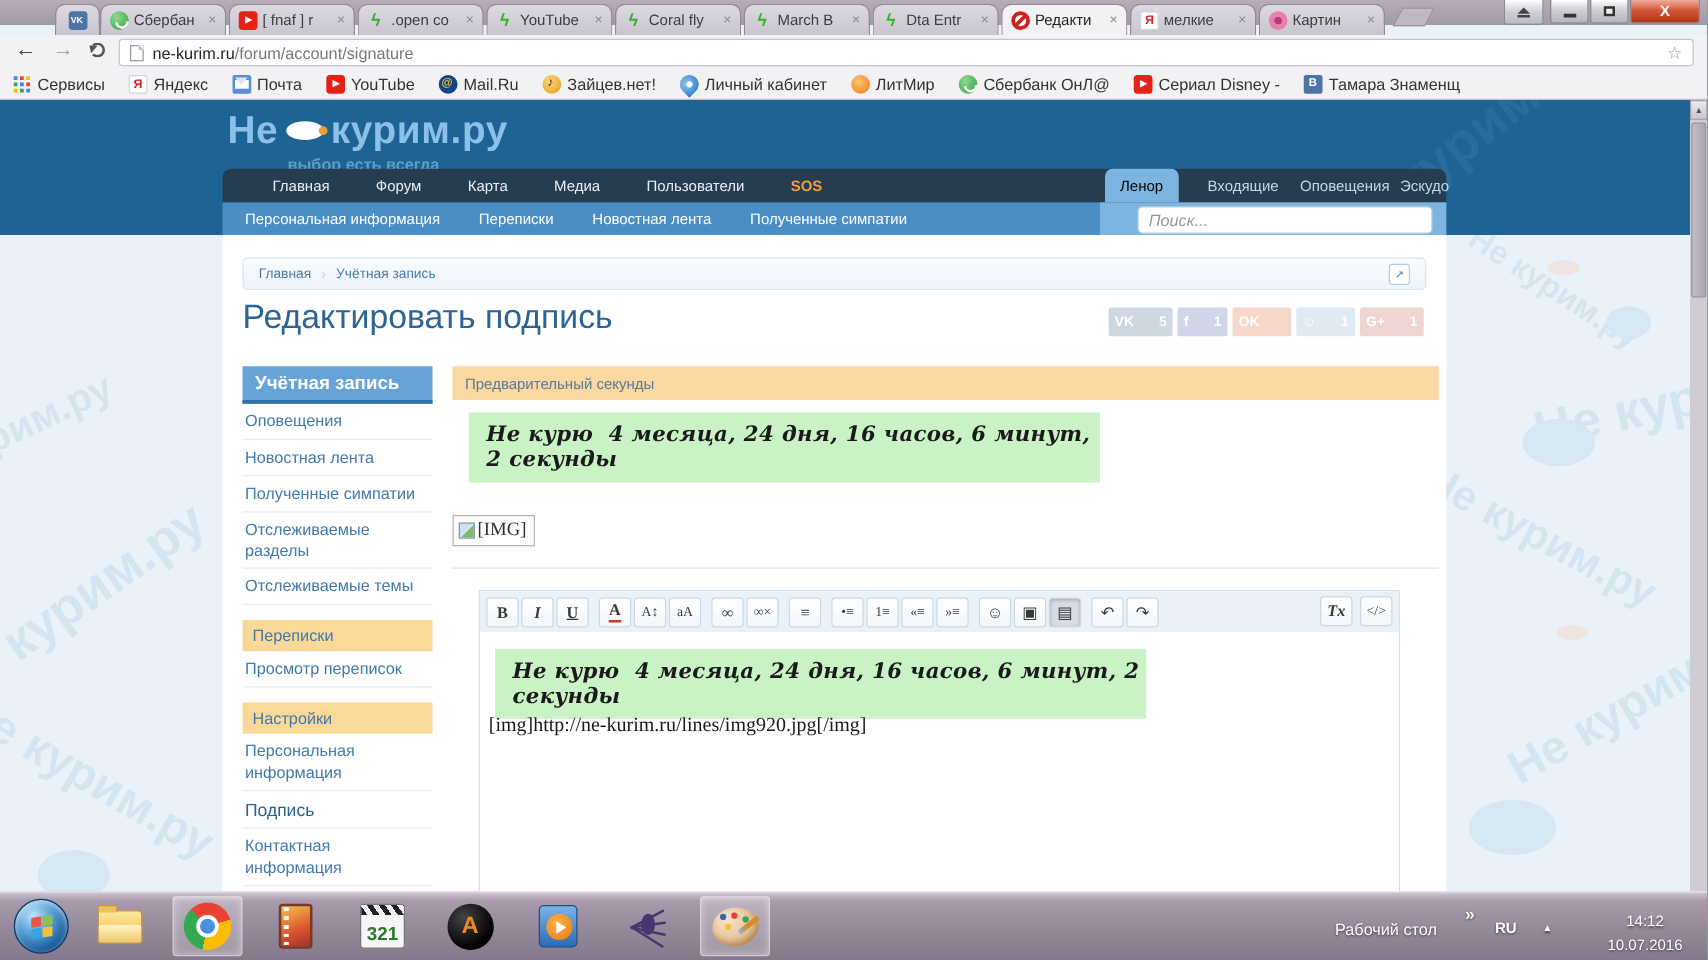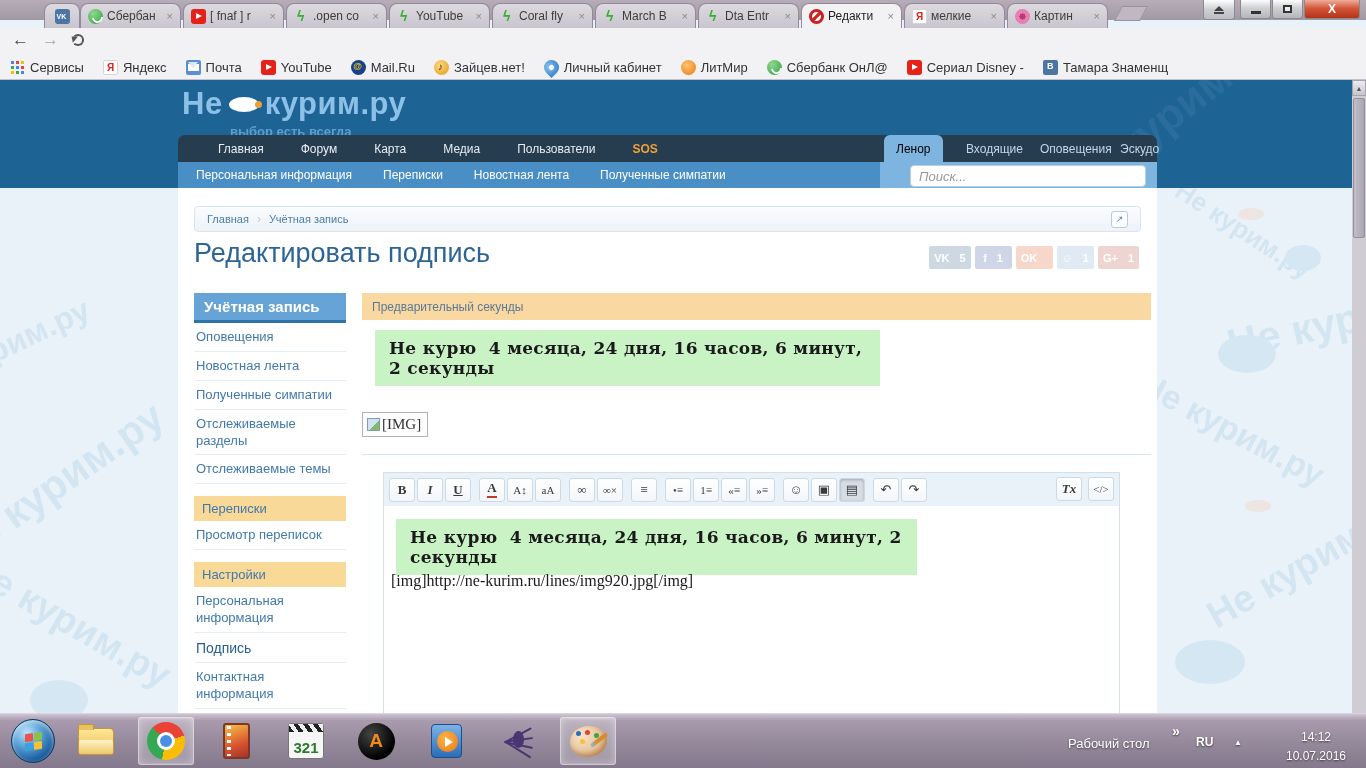--- a/index.html
+++ b/index.html
@@ -88,33 +88,33 @@
   .searchinput{position:absolute;left:30px;top:3px;width:236px;height:22px;border:1px solid #b9cfdd;border-radius:4px;background:#fff;font-style:italic;font-size:13px;color:#555;padding:0 8px;font-family:"Liberation Sans",sans-serif;outline:none}
   .searchinput::placeholder{color:#999}
 
   .content{position:absolute;left:178px;top:108px;width:979px;height:525px;background:#fff;z-index:2;overflow:hidden}
   .breadcrumb{position:absolute;left:16px;top:18px;width:947px;height:26px;background:linear-gradient(#fafcfe,#edf3f9);border:1px solid #d9e5f0;border-radius:4px;display:flex;align-items:center;padding:0 12px;gap:8px}
   .crumb{font-size:11px;color:#4a7ca8;cursor:pointer}
   .crumbsep{color:#c0d2e2;font-size:12px}
   .sharebtn{margin-left:auto;width:17px;height:17px;border:1px solid #b5cde2;border-radius:3px;display:flex;align-items:center;justify-content:center;font-size:9px;color:#4a86b8;cursor:pointer;background:#fff}
   .pagetitle{position:absolute;left:16px;top:50px;font-size:27px;color:#2d6496}
   .socialrow{position:absolute;right:18px;top:58px;display:flex;gap:4px;opacity:.32}
-  .soc{height:23px;min-width:37px;border-radius:2px;display:flex;align-items:center;justify-content:center;gap:10px;color:#fff;font-size:11px;font-weight:bold;padding:0 5px}
+  .soc{height:23px;min-width:37px;border-radius:2px;display:flex;align-items:center;justify-content:center;gap:20px;color:#fff;font-size:11px;font-weight:bold;padding:0 5px}
   .soc-vk{background:#6688aa}.soc-fb{background:#6a82b8}.soc-ok{background:#e8855a}.soc-mm{background:#9fc0e0}.soc-gp{background:#cc7f72}
 
   .sidebar{position:absolute;left:16px;top:105px;width:152px}
   .sbheader{height:30px;background:#66a3d6;border-bottom:3px solid #2e73aa;color:#fff;font-weight:bold;font-size:15px;display:flex;align-items:center;padding-left:10px}
   .sblink{display:block;padding:6px 2px 5px 2px;font-size:13px;color:#4179ad;border-bottom:1px solid #e3eef7;cursor:pointer;line-height:1.3}
   .sblink.active{color:#27618f;font-weight:normal;font-size:14px;border-bottom:1px solid #e3eef7}
   .sbsection{height:25px;background:#f9d998;color:#4179ad;font-size:13px;display:flex;align-items:center;padding-left:8px;margin-top:12px}
 
   .main{position:absolute;left:184px;top:105px;width:789px}
   .prevheader{height:27px;background:#f9d9a1;color:#5a7a96;font-size:12px;display:flex;align-items:center;padding-left:10px}
   .greenbox{margin-top:10px;margin-left:13px;width:505px;background:#c9f2c5;padding:8px 0 8px 14px}
-  .sigtext{font-family:"DejaVu Serif",serif;font-weight:bold;font-size:17px;color:#1a1a1a;white-space:pre-wrap;letter-spacing:.3px}
+  .sigtext{font-family:"DejaVu Serif",serif;font-style:italic;font-weight:bold;font-size:17px;color:#1a1a1a;white-space:pre-wrap;letter-spacing:.3px}
   .imgbox{margin-top:26px;display:inline-flex;align-items:center;gap:2px;border:1px solid #b3b3b3;background:#fdfdfd;padding:3px 6px 3px 4px}
   .brokenimg{width:13px;height:13px;border:1px solid #8899aa;background:linear-gradient(135deg,#cfe3f5 55%,#7fba6a 55%)}
   .imgtext{font-family:"Liberation Serif",serif;font-size:15px;color:#333}
   .maindivider{margin-top:17px;border-top:1px solid #d8e6f0;width:789px;height:0}
   .editor{margin-top:17px;margin-left:21px;width:737px;border:1px solid #d3e0ec;background:#fff}
   .edtoolbar{height:33px;background:#eaf2f9;display:flex;align-items:center;padding:0 5px;gap:8px;position:relative}
   .tgroup{display:flex;gap:2px}
   .tb{width:26px;height:24px;background:linear-gradient(#ffffff,#f2f6fa);border:1px solid #cdd9e5;border-radius:3px;display:flex;align-items:center;justify-content:center;font-size:13px;color:#3a3a3a;cursor:pointer;font-family:"Liberation Serif",serif;padding:0}
   .tb span{pointer-events:none}
   .tb.v-b span{font-weight:bold}
@@ -247,20 +247,25 @@
       </div>
     <div class="winbtn close">
         <span>X</span>
       </div>
   </div>
 
   <div class="btoolbar">
     <span class="navarrow back">←</span>
     <span class="navarrow fwd">→</span>
     <span class="reload"></span>
+    <div class="urlbar">
+      <span class="pageicon"></span>
+      <span class="urltext"><span>ne-kurim.ru</span><span class="urlpath">/forum/account/signature</span></span>
+      <span class="star">☆</span>
+    </div>
   </div>
 
   <div class="bookmarks">
     <span class="bm">
         <span class="bic ic-apps"></span>
         <span>Сервисы</span>
       </span>
     <span class="bm">
         <span class="bic ic-yandex"></span>
         <span>Яндекс</span>

